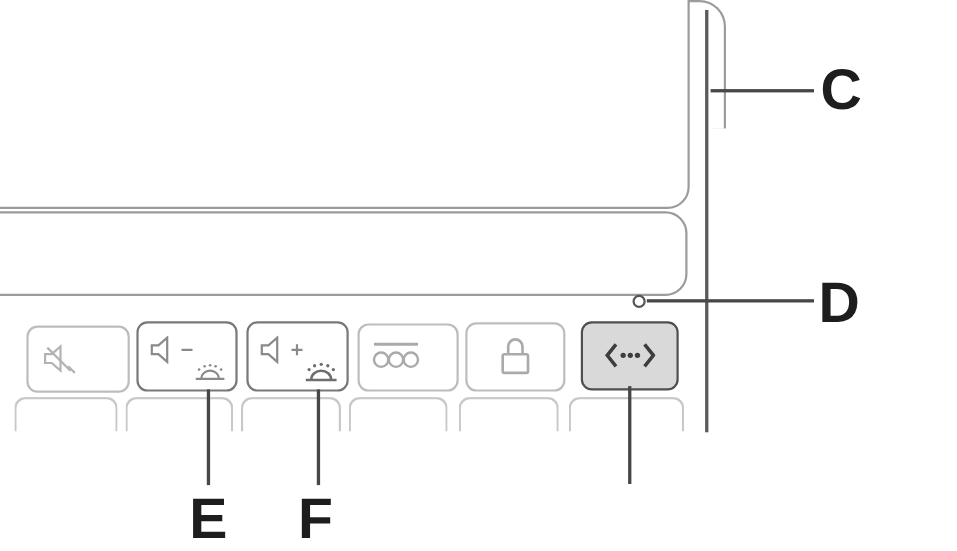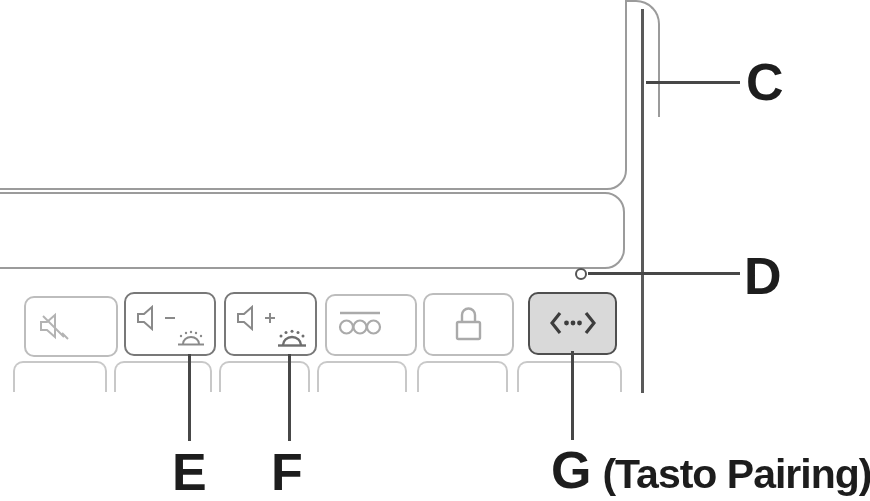--- a/index.html
+++ b/index.html
@@ -149,17 +149,14 @@
   <div class="leader-h" style="left:646px;top:81px;width:94px;"></div>
   <div class="leader-h" style="left:588px;top:272px;width:152px;"></div>
   <div class="leader-v" style="left:188px;top:354px;height:87px;"></div>
   <div class="leader-v" style="left:288px;top:354px;height:87px;"></div>
   <div class="leader-v" style="left:571px;top:351px;height:89px;"></div>
 
   <div class="callout" style="left:746px;top:56px;">C</div>
   <div class="callout" style="left:744px;top:250px;">D</div>
   <div class="callout" style="left:172px;top:446px;">E</div>
   <div class="callout" style="left:271px;top:446px;">F</div>
-  <div id="label-g-group">
-    <span class="big">G</span><span class="note">(Tasto Pairing)</span>
-  </div>
 
 </div>
 
 </body></html>

